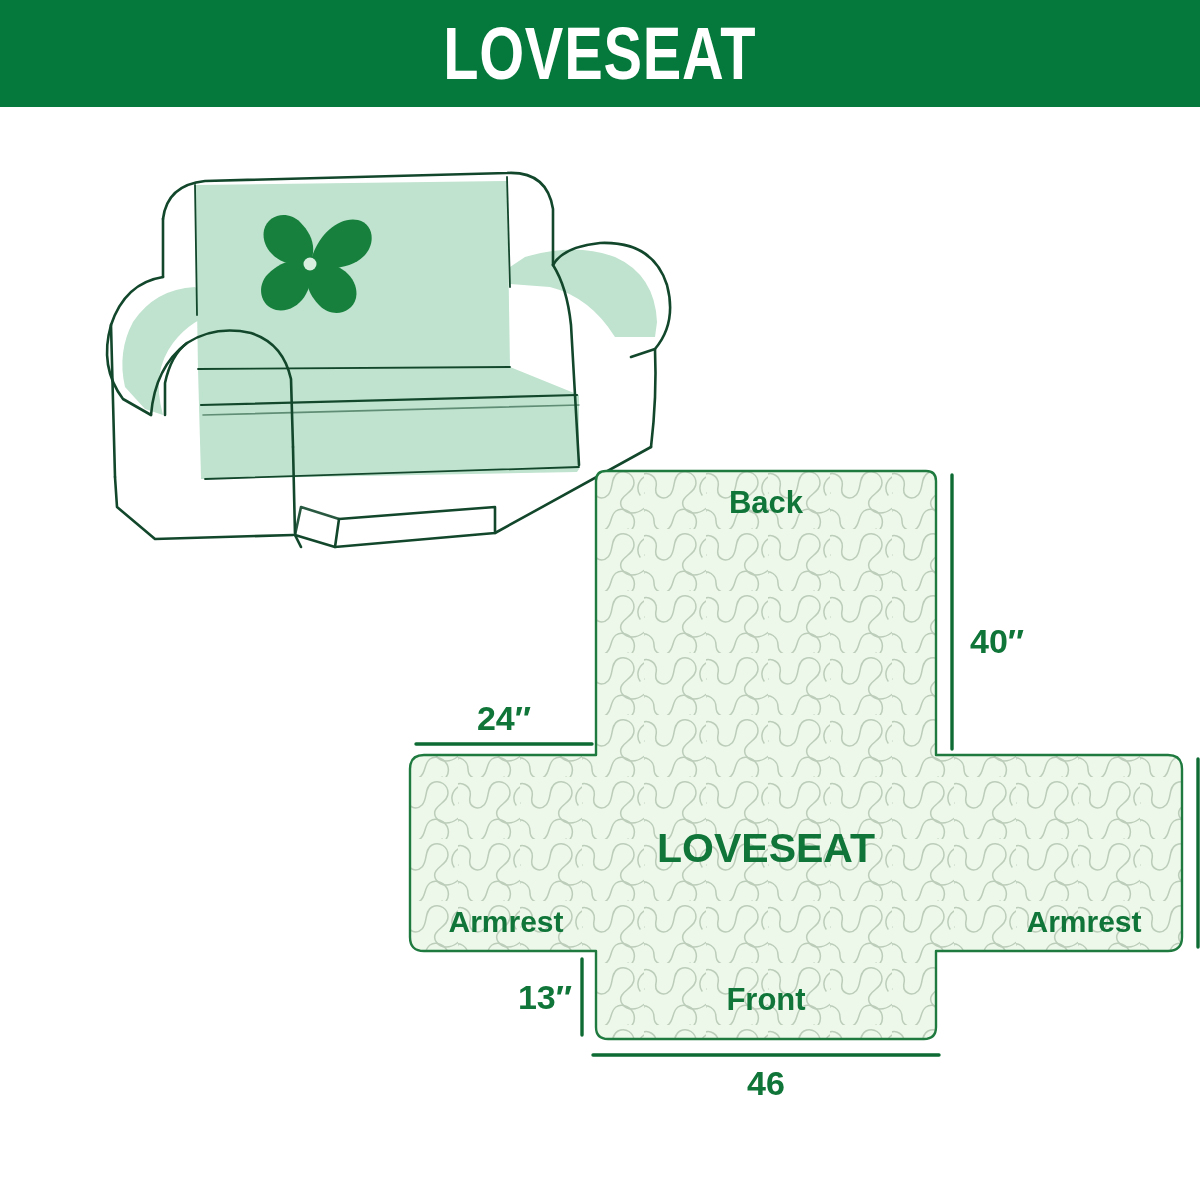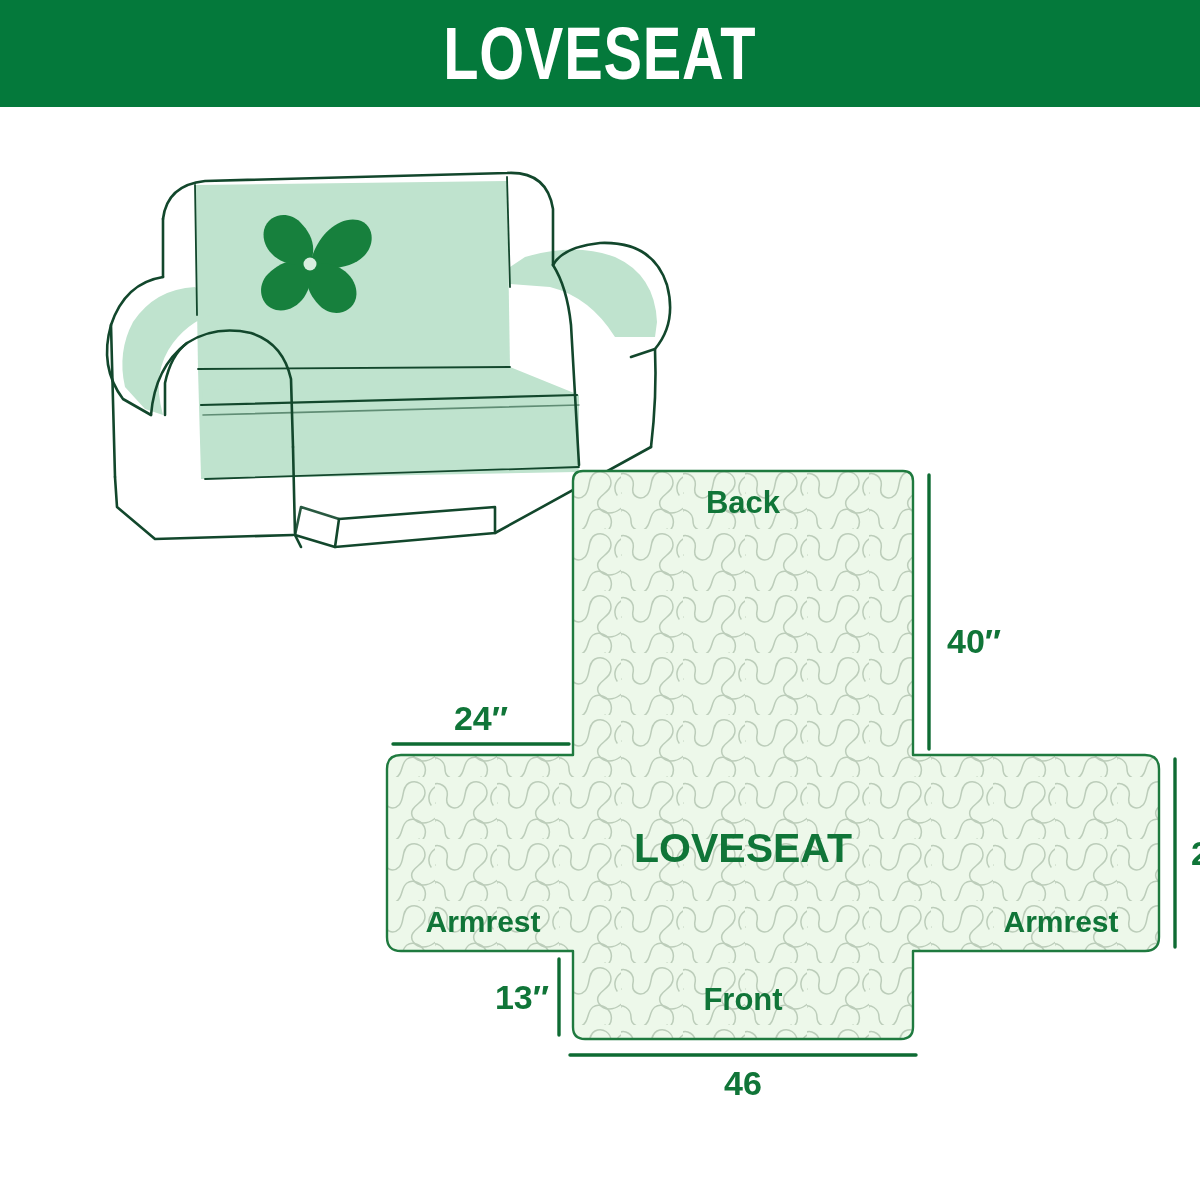--- a/index.html
+++ b/index.html
@@ -48,21 +48,21 @@
   }
   #sofa-illustration {
     position: absolute;
     left: 55px;
     top: 40px;
     width: 640px;
     height: 420px;
   }
   #cover-layout-diagram {
     position: absolute;
-    left: 373px;
+    left: 396px;
     top: 360px;
     width: 800px;
     height: 720px;
   }
   svg { display: block; overflow: visible; }
 </style>
 </head>
 <body>
 
 <div id="header-banner">

